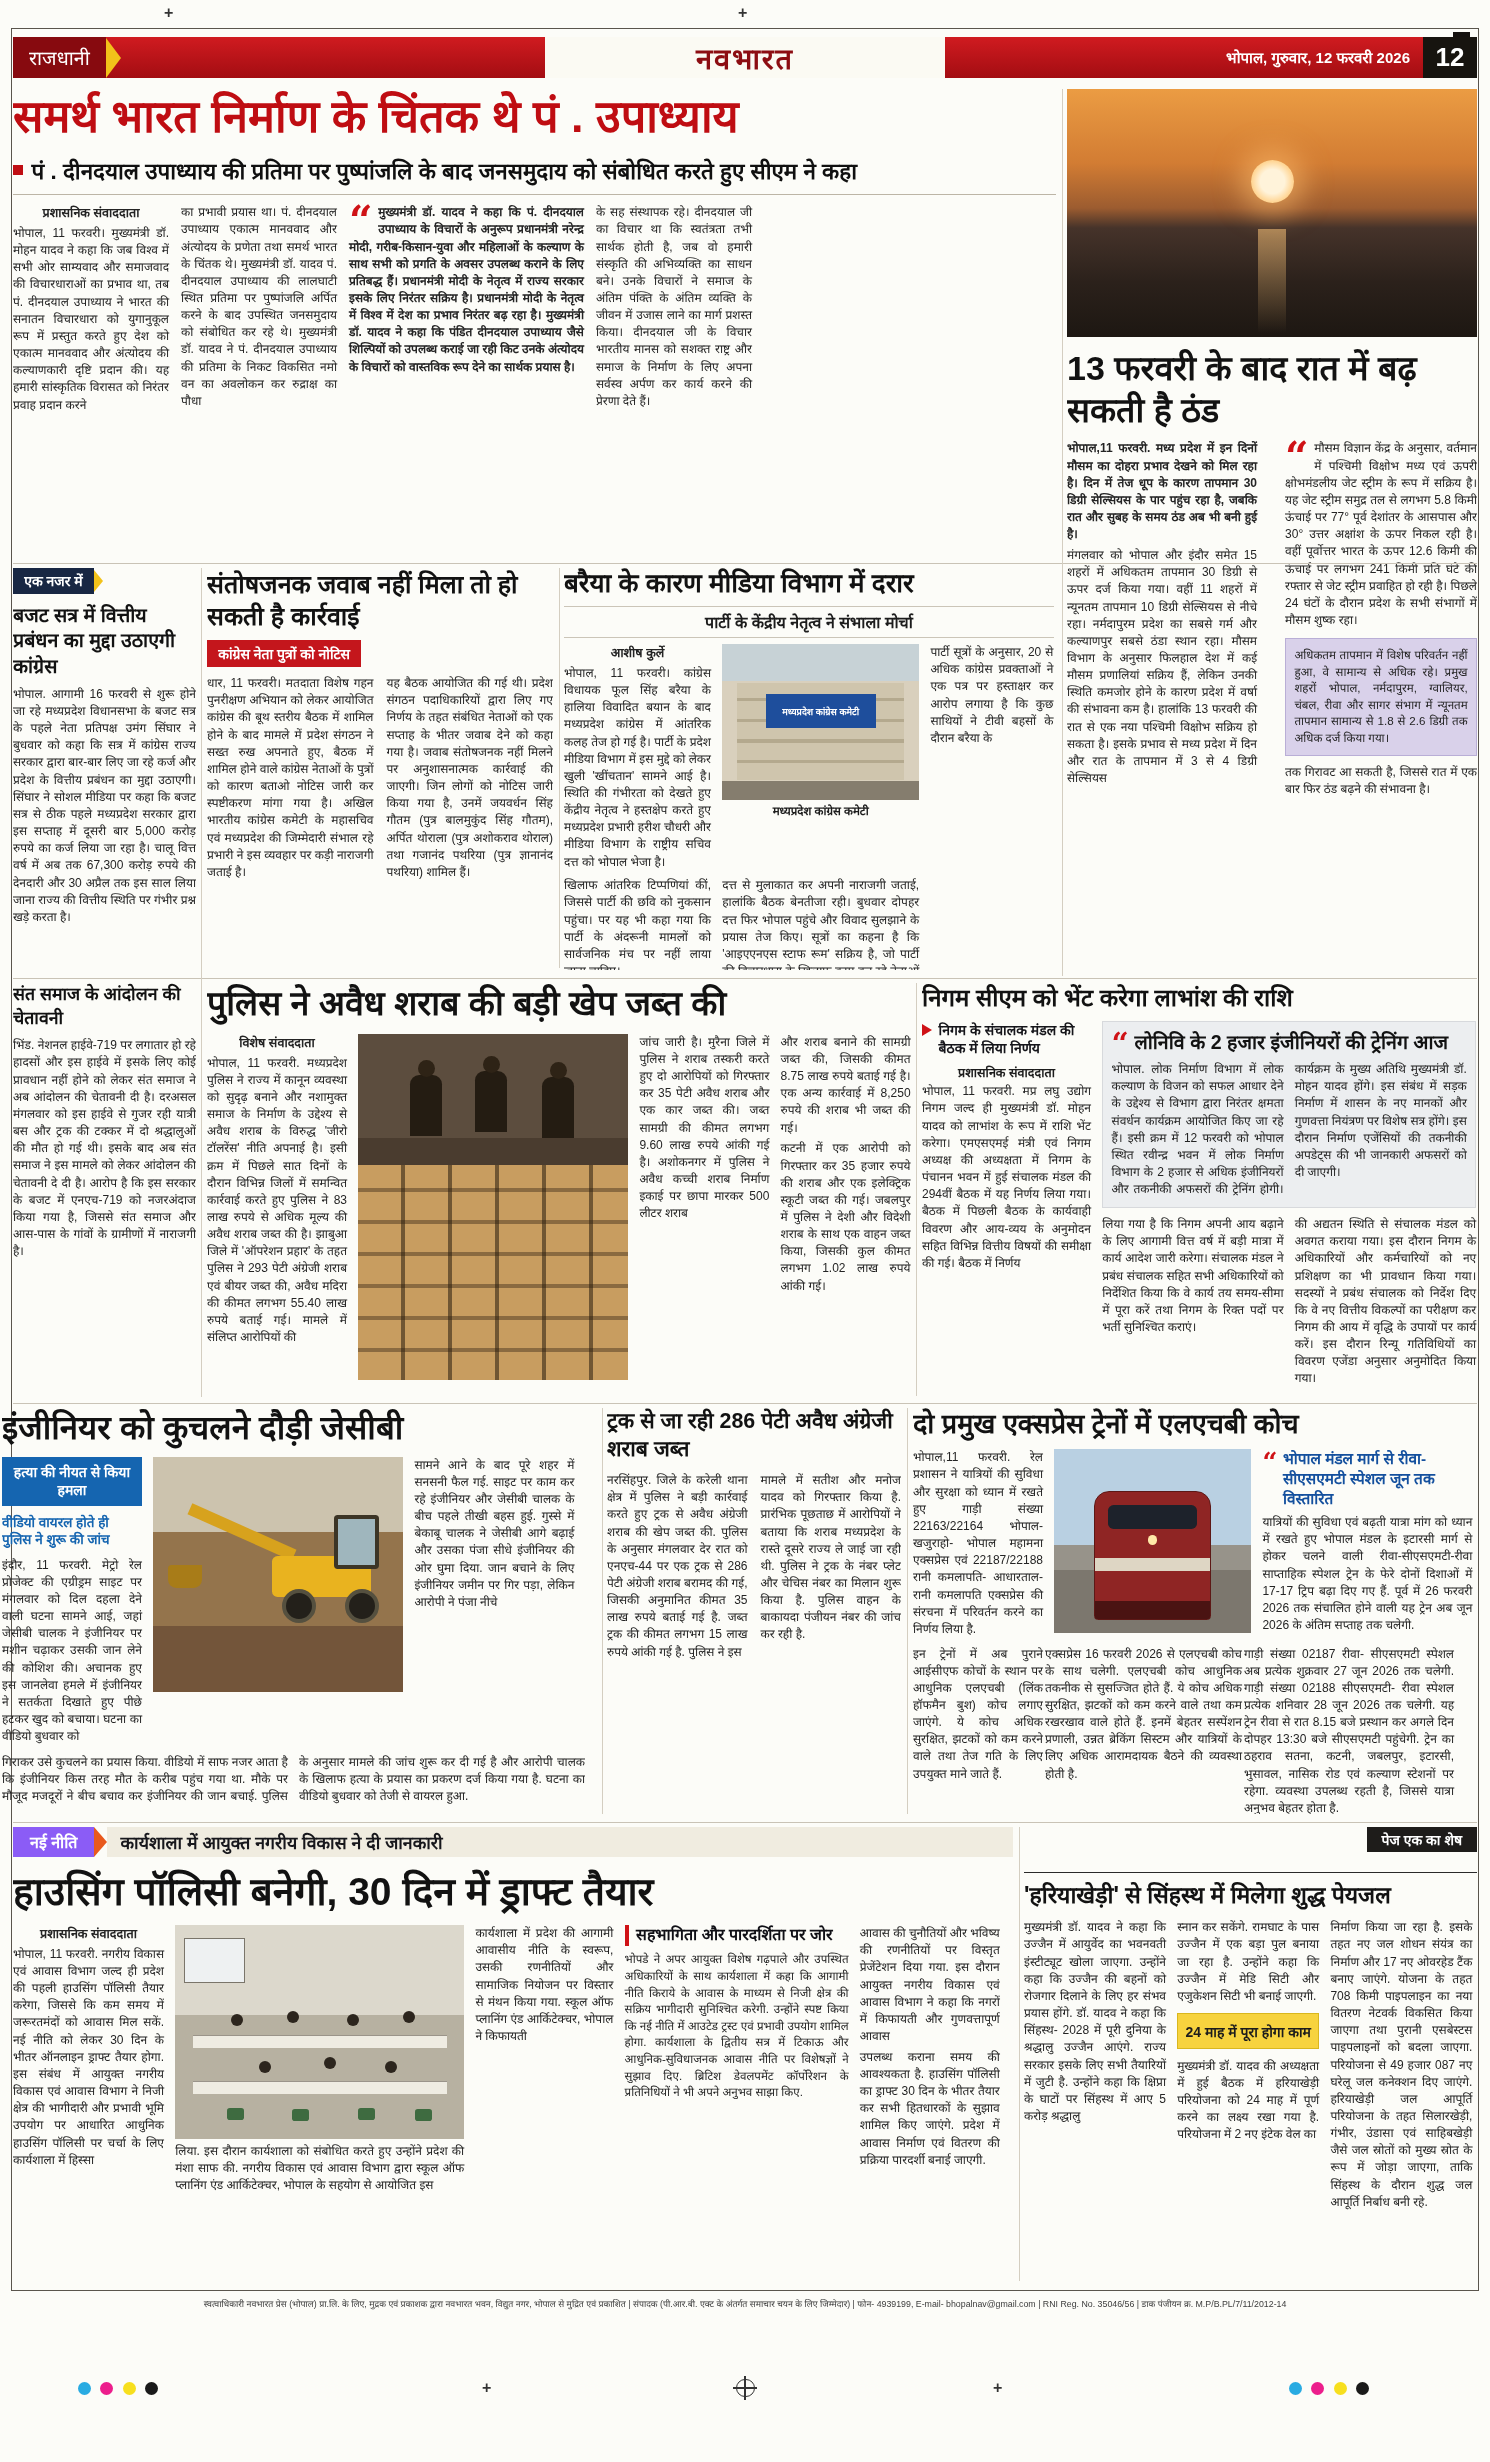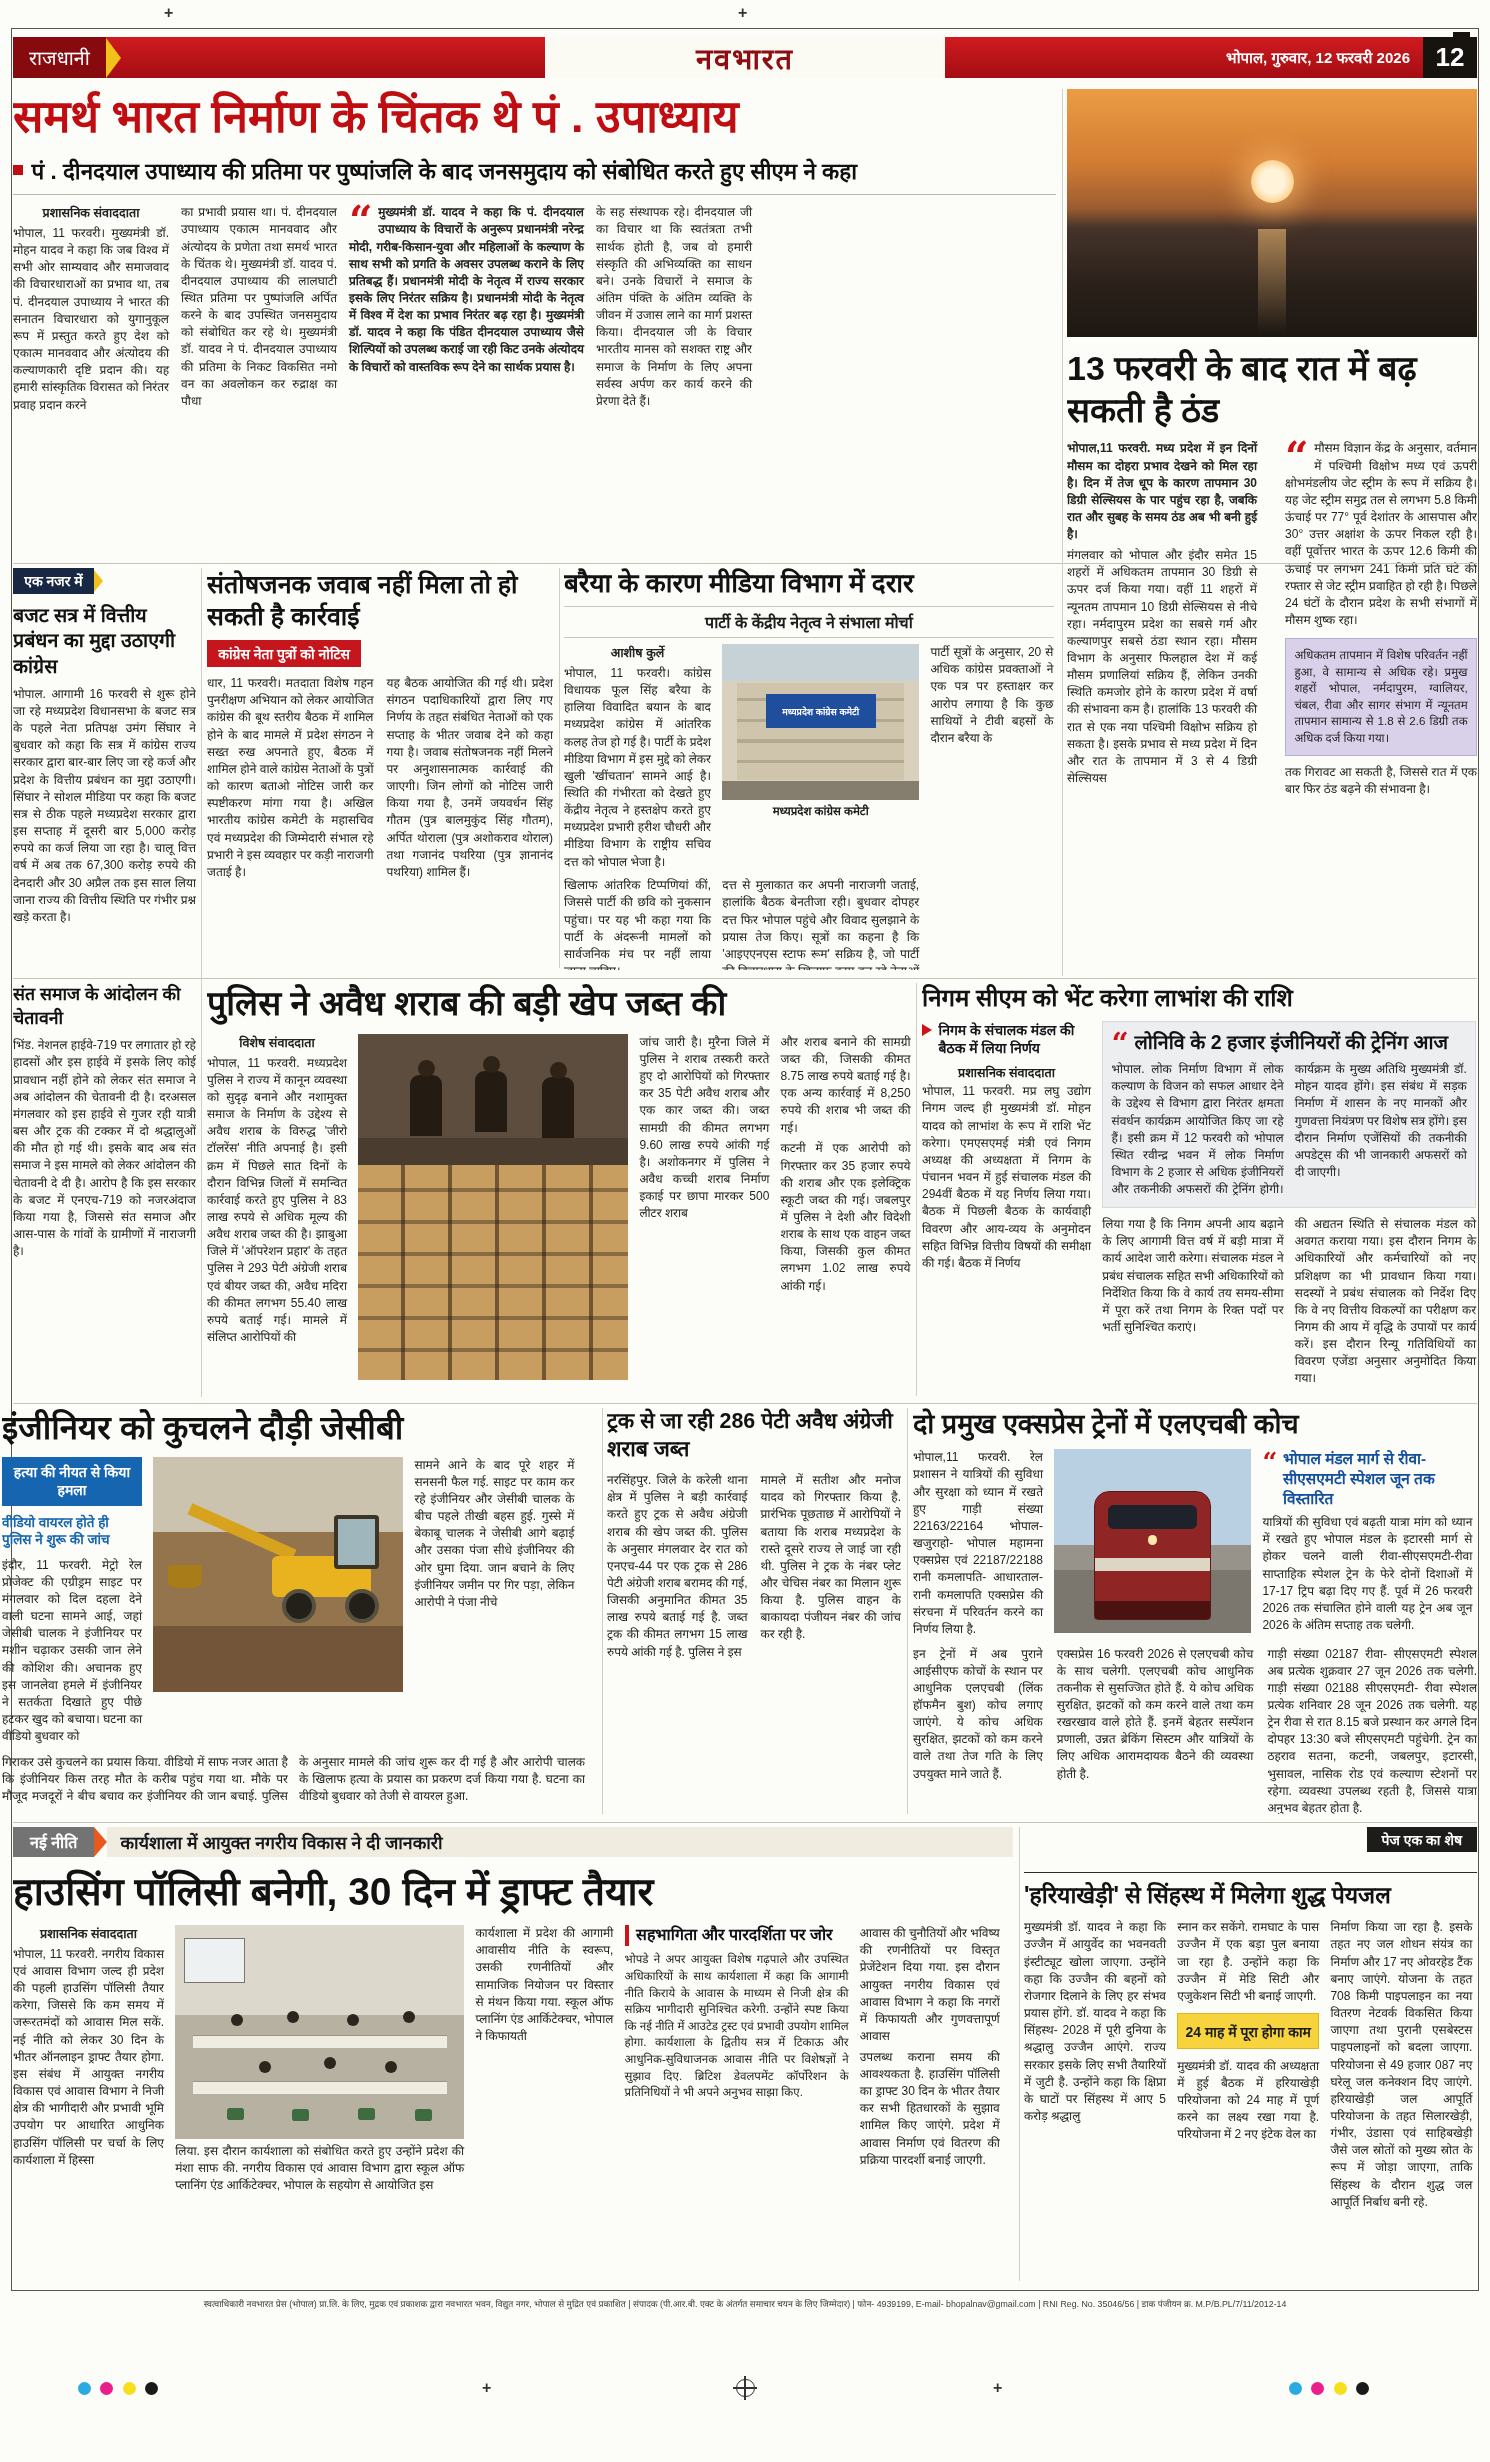--- a/index.html
+++ b/index.html
@@ -35,21 +35,21 @@
 .kick-red{display:inline-block;background:#c4161c;color:#fff;font-weight:bold;font-size:14px;padding:3.7px 11.2px}
 .kick-blue{background:#1565b0;color:#fff;font-weight:bold;font-size:14px;line-height:1.3;padding:6.5px 7.5px;text-align:center}
 .tab-wrap{display:flex;align-items:center}
 .tab-dark{background:#182743;color:#fff;font-weight:bold;font-size:14px;padding:2.8px 11.2px 4.7px}
 .tab-arrow{width:0;height:0;border-top:11.2px solid transparent;border-bottom:11.2px solid transparent;border-left:9.3px solid #f2c21a}
 .deck{text-align:center;font-weight:bold;font-size:16px;border-top:0.9px solid #cbc5b8;border-bottom:0.9px solid #cbc5b8;padding:3.7px 0;margin:6.5px 0}
 .kick-arrow{display:flex;font-weight:bold;font-size:14px;line-height:1.3;color:#15151a}
 .kick-arrow .tri{width:0;height:0;border-top:6.5px solid transparent;border-bottom:6.5px solid transparent;border-left:10.2px solid #cf1216;margin:3.7px 6.5px 0 0;flex:none}
 .graybox{background:#eceef0;border:0.9px solid #d7d9dc;padding:8.4px}
 .lavbox{background:#d9d1ea;border:0.9px solid #b9aed6;padding:8.4px;margin:8.4px 0}
-.lbl-orange{background:#737373;color:#fff;font-weight:800;font-size:16px;display:flex;align-items:center;padding:8px 17px;height:30px}
+.lbl-orange{background:#8b5cf6;color:#fff;font-weight:800;font-size:16px;display:flex;align-items:center;padding:8px 17px;height:30px}
 .lbl-arrow{width:0;height:0;border-top:15px solid transparent;border-bottom:15px solid transparent;border-left:13px solid #e8591d}
 .strap{flex:1;background:#f0ece0;display:flex;align-items:center;padding:0 13px;font-weight:800;font-size:17.7px;color:#17171c;height:30px}
 .lbl-dark{background:#1e1c1a;color:#fff;font-weight:bold;font-size:14px;padding:2.8px 15px}
 .ybox{background:#f7d33e;font-weight:800;font-size:14px;text-align:center;padding:7.5px 5.6px;margin:8.4px 0;border:0.9px solid #d9b71e}
 .pqh{font-weight:800;font-size:16px;line-height:1.3;border-left:4.7px solid #cf1216;padding-left:7.5px;margin-bottom:5.6px;color:#101016}
 
 .ph-tribute{background:linear-gradient(180deg,#5d4b3a 0%,#3a2e24 55%,#241c15 100%)}
 .trib-banner{position:absolute;left:9.3px;top:9.3px;width:145px;height:34px;background:#efe7d2}
 .trib-banner i{display:block;height:3.7px;margin:5.6px 8.4px 0;background:#7d1a12}
 .trib-garland{position:absolute;left:110px;top:61px;width:78px;height:114px;border:10.2px dotted #e07a1e;border-radius:50%}
@@ -299,21 +299,21 @@
         <div class="loco"></div>
       </div>
       <div style="width:210px">
         <div style="display:flex">
           <span class="q6" style="font-size:26px"></span>
           <h4 style="font-size:15.4px;line-height:1.3;color:#14509e;font-weight:800">भोपाल मंडल मार्ग से रीवा-सीएसएमटी स्पेशल जून तक विस्तारित</h4>
         </div>
         <p class="t" style="margin-top:4.7px">यात्रियों की सुविधा एवं बढ़ती यात्रा मांग को ध्यान में रखते हुए भोपाल मंडल के इटारसी मार्ग से होकर चलने वाली रीवा-सीएसएमटी-रीवा साप्ताहिक स्पेशल ट्रेन के फेरे दोनों दिशाओं में 17-17 ट्रिप बढ़ा दिए गए हैं. पूर्व में 26 फरवरी 2026 तक संचालित होने वाली यह ट्रेन अब जून 2026 के अंतिम सप्ताह तक चलेगी.</p>
       </div>
     </div>
-    <div class="flex" style="gap:14px;margin-top:7.5px">
+    <div class="flex" style="gap:2px;margin-top:7.5px">
       <p class="t" style="width:130px">इन ट्रेनों में अब पुराने आईसीएफ कोचों के स्थान पर आधुनिक एलएचबी (लिंक हॉफमैन बुश) कोच लगाए जाएंगे. ये कोच अधिक सुरक्षित, झटकों को कम करने वाले तथा तेज गति के लिए उपयुक्त माने जाते हैं.</p>
       <p class="t" style="width:197px">एक्सप्रेस 16 फरवरी 2026 से एलएचबी कोच के साथ चलेगी. एलएचबी कोच आधुनिक तकनीक से सुसज्जित होते हैं. ये कोच अधिक सुरक्षित, झटकों को कम करने वाले तथा कम रखरखाव वाले होते हैं. इनमें बेहतर सस्पेंशन प्रणाली, उन्नत ब्रेकिंग सिस्टम और यात्रियों के लिए अधिक आरामदायक बैठने की व्यवस्था होती है.</p>
       <p class="t" style="width:210px">गाड़ी संख्या 02187 रीवा- सीएसएमटी स्पेशल अब प्रत्येक शुक्रवार 27 जून 2026 तक चलेगी. गाड़ी संख्या 02188 सीएसएमटी- रीवा स्पेशल प्रत्येक शनिवार 28 जून 2026 तक चलेगी. यह ट्रेन रीवा से रात 8.15 बजे प्रस्थान कर अगले दिन दोपहर 13:30 बजे सीएसएमटी पहुंचेगी. ट्रेन का ठहराव सतना, कटनी, जबलपुर, इटारसी, भुसावल, नासिक रोड एवं कल्याण स्टेशनों पर रहेगा. व्यवस्था उपलब्ध रहती है, जिससे यात्रा अनुभव बेहतर होता है.</p>
     </div>
   </section>
 
   <section class="abs" style="left:13px;top:1827px;width:1000px;height:454px;overflow:hidden">
     <div class="flex">
       <div class="lbl-orange">नई नीति</div>
       <div class="lbl-arrow"></div>

